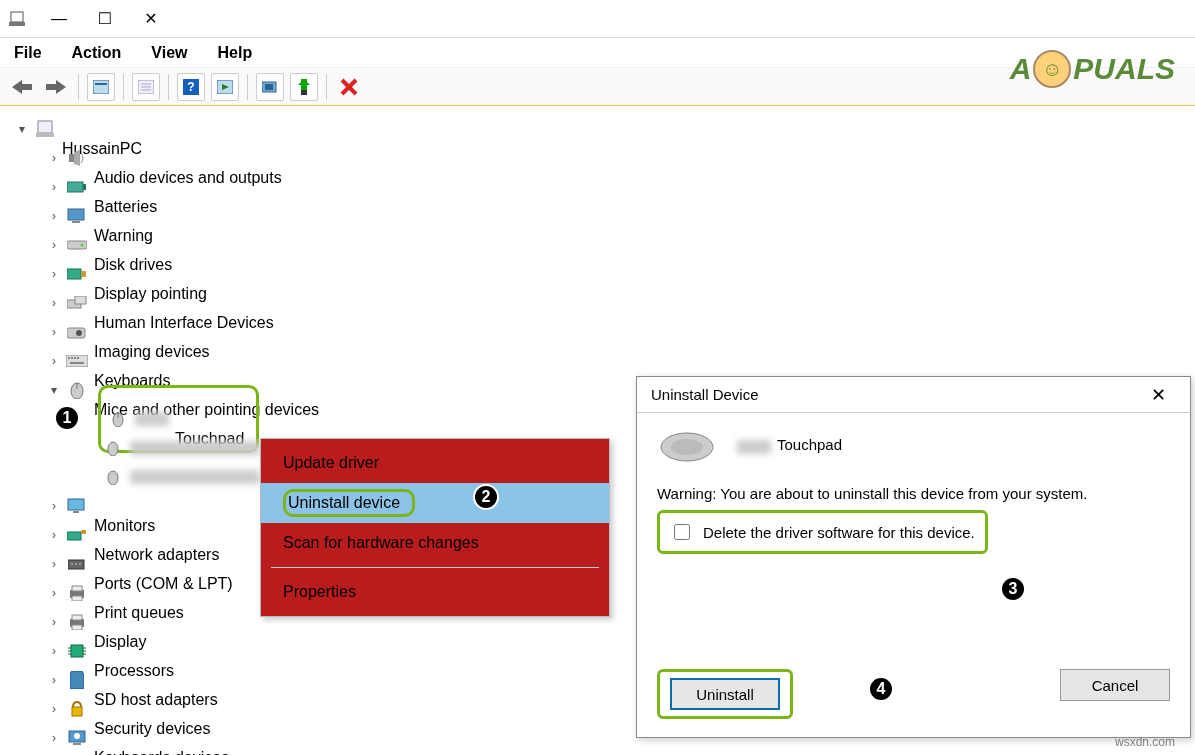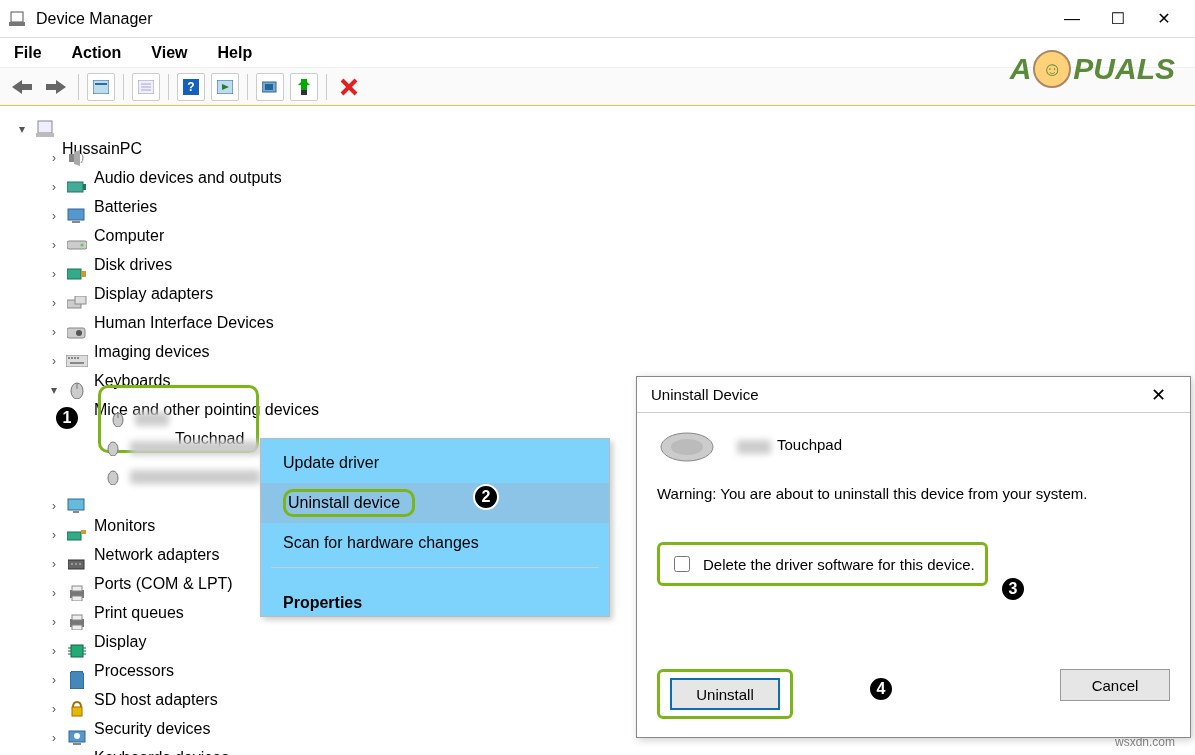--- a/index.html
+++ b/index.html
@@ -34,36 +34,36 @@
 .ind-2 { padding-left: 72px; }
 
 .highlight-box { border:3px solid #7cb518; border-radius:10px; padding:2px 12px 2px 2px; }
 .blur-short { display:inline-block; width:34px; height:14px; background:#ccc; filter:blur(3px); margin-right:6px; vertical-align:middle; border-radius:2px;}
 .blur-long { display:inline-block; width:130px; height:14px; background:#ccc; filter:blur(3px); vertical-align:middle; border-radius:2px;}
 
 
 .badge { position:absolute; width:26px; height:26px; background:#000; color:#fff; border-radius:50%; border:2px solid #fff; display:flex; align-items:center; justify-content:center; font-size:16px; font-weight:bold; z-index:50; }
 
 
-.context-menu { position:absolute; top:438px; left:260px; width:350px; background:#7dd3fc; border:1px solid #bbb; box-shadow:3px 3px 6px rgba(0,0,0,0.2); padding:4px 0; z-index:40; }
+.context-menu { position:absolute; top:438px; left:260px; width:350px; background:#b91c1c; border:1px solid #bbb; box-shadow:3px 3px 6px rgba(0,0,0,0.2); padding:4px 0; z-index:40; }
 .context-item { height:40px; display:flex; align-items:center; padding:0 22px; font-size:16px; cursor:pointer; }
 .context-item.selected { background:#8cc4e8; }
 .context-item.selected .highlight-box { background:transparent; }
 .context-sep { height:1px; background:#ccc; margin:4px 10px; }
-.context-item.bold { font-weight:bold;align-items:flex-end; }
+.context-item.bold { font-weight:normal; }
 
 
 .dialog { position:absolute; top:376px; left:636px; width:555px; height:362px; background:#fff; border:1px solid #888; box-shadow:2px 2px 8px rgba(0,0,0,0.2); z-index:45; }
 .dialog-titlebar { height:36px; display:flex; align-items:center; padding:0 14px; font-size:15px; border-bottom:1px solid #ccc; background:#fff;}
 .dialog-titlebar .title { flex:1; }
 .dialog-close { font-size:18px; cursor:pointer; padding:4px 10px; }
 .dialog-body { padding:14px 20px 0 20px; font-size:15px; }
 .dialog-device { display:flex; align-items:center; gap:20px; margin-bottom:22px; }
 .dialog-device .dicon { width:60px; height:36px; }
-.dialog-warning { margin-bottom:40px; font-size:15px; }
+.dialog-warning { font-size:15px; }
 .dialog-check-wrap { border:3px solid #7cb518; border-radius:6px; padding:8px 10px; display:inline-flex; align-items:center; gap:10px; }
 .dialog-check-wrap input[type=checkbox]{ width:16px; height:16px; }
 .dialog-buttons { display:flex; justify-content:space-between; gap:12px; padding:18px 20px; position:absolute; bottom:0; left:0; right:0;}
 .dlg-btn { width:110px; height:32px; background:#e6e6e6; border:1px solid #999; font-size:15px; cursor:pointer; }
 .dlg-btn.primary { border:2px solid #0a6eaf; background:#e6e6e6; }
 .primary-wrap { border:3px solid #7cb518; border-radius:6px; padding:6px 10px; display:inline-block;}
 
 
 .wm { position:absolute; top:50px; right:20px; font-size:30px; font-style:italic; font-weight:bold; color:#5a8a3a; display:flex; align-items:center; gap:2px; }
 .wm .face { width:38px; height:38px; border-radius:50%; background:#ffd27a; border:2px solid #a86; display:inline-flex; align-items:center; justify-content:center; font-size:20px; }
@@ -75,21 +75,20 @@
 </head>
 <body>
 
 <div class="titlebar">
   <span class="app-icon">
     <svg width="18" height="18" viewBox="0 0 18 18">
         <rect x="3" y="2" width="12" height="10" fill="#fff" stroke="#555"></rect>
         <rect x="1" y="12" width="16" height="4" fill="#777"></rect>
       </svg>
   </span>
-  <span class="title">Device Manager</span>
   <div class="win-controls">
     <div class="win-btn">—</div>
     <div class="win-btn">☐</div>
     <div class="win-btn">✕</div>
   </div>
 </div>
 
 <div class="menubar">
   <span>File</span>
   <span>Action</span>
@@ -194,41 +193,41 @@
       <span class="label">Batteries</span>
     </div>
   <div class="tree-row ind-1">
       <span class="caret">›</span>
       <span class="icon">
         <svg width="20" height="16">
           <rect x="1" y="1" width="16" height="11" fill="#59c" stroke="#369"></rect>
           <rect x="5" y="13" width="8" height="2" fill="#888"></rect>
         </svg>
       </span>
-      <span class="label">Computer</span>
+      <span class="label">Warning</span>
     </div>
   <div class="tree-row ind-1">
       <span class="caret">›</span>
       <span class="icon">
         <svg width="20" height="12">
           <rect x="0" y="2" width="20" height="8" rx="2" fill="#ccc" stroke="#888"></rect>
           <circle cx="15" cy="6" r="1.5" fill="#5c5"></circle>
         </svg>
       </span>
       <span class="label">Disk drives</span>
     </div>
   <div class="tree-row ind-1">
       <span class="caret">›</span>
       <span class="icon">
         <svg width="20" height="14">
           <rect x="0" y="2" width="14" height="10" fill="#3a8" stroke="#175"></rect>
           <rect x="14" y="4" width="5" height="6" fill="#c93"></rect>
         </svg>
       </span>
-      <span class="label">Display adapters</span>
+      <span class="label">Display pointing</span>
     </div>
   <div class="tree-row ind-1">
       <span class="caret">›</span>
       <span class="icon">
         <svg width="20" height="14">
           <rect x="0" y="4" width="14" height="8" fill="#ccc" stroke="#888"></rect>
           <rect x="8" y="0" width="11" height="8" fill="#ddd" stroke="#888"></rect>
         </svg>
       </span>
       <span class="label">Human Interface Devices</span>
@@ -430,21 +429,21 @@
     <div class="dialog-device">
       <span class="dicon">
           <svg width="60" height="36">
             <ellipse cx="30" cy="20" rx="26" ry="14" fill="#ccc" stroke="#888"></ellipse>
             <ellipse cx="30" cy="20" rx="16" ry="8" fill="#bbb"></ellipse>
           </svg>
         </span>
       <span><span class="blur-short"></span><span>Touchpad</span></span>
     </div>
     <div class="dialog-warning">Warning: You are about to uninstall this device from your system.</div>
-    <div style="position:relative; display:inline-block;">
+    <div style="position:relative; display:inline-block;margin-top:8px;">
       <label class="dialog-check-wrap">
         <input type="checkbox" style="">
         <span>Delete the driver software for this device.</span>
       </label>
     </div>
   </div>
   <div class="dialog-buttons">
     <span class="primary-wrap" style="position:relative;">
       <button class="dlg-btn primary">Uninstall</button>
     </span>

